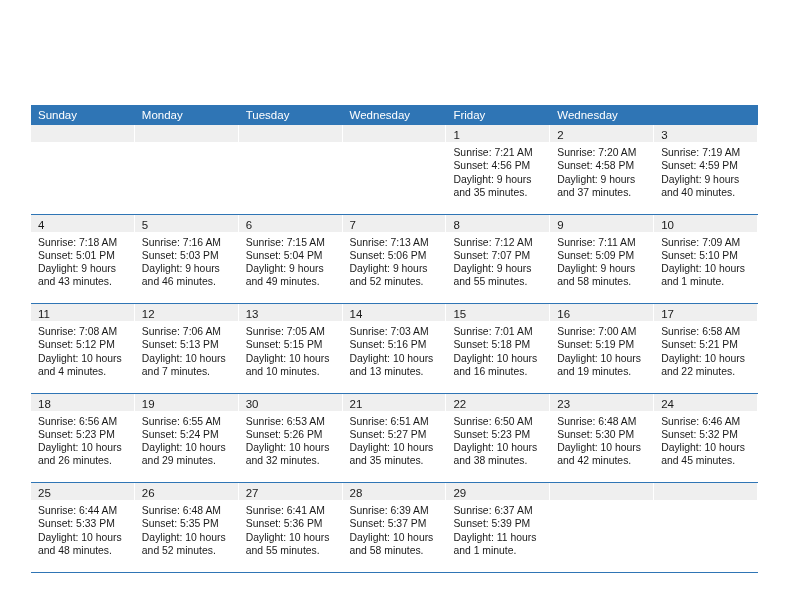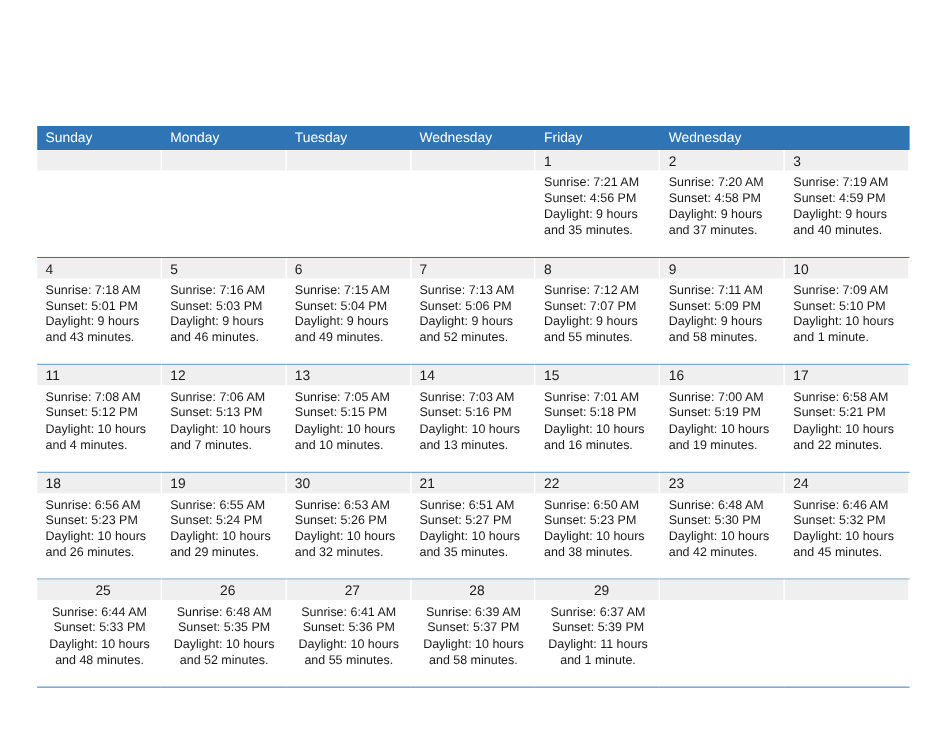--- a/index.html
+++ b/index.html
@@ -77,21 +77,21 @@
     padding-left: 7px;
     white-space: nowrap;
   }
 
   .week {
     display: grid;
     grid-template-columns: repeat(7, 1fr);
     height: 89.5px;
     border-bottom: 1.3px solid #2f75b5;
   }
-  .week:last-child { border-bottom: 1.3px solid #2f75b5; text-align: center; }
+  .week:last-child { border-bottom: 1.3px solid #2f75b5; }
 
   .cell {
     position: relative;
     background: #ffffff;
     border-right: 1px solid #ffffff;
     overflow: hidden;
   }
   .cell .daynum-strip {
     background: #efefef;
     height: 17px;

